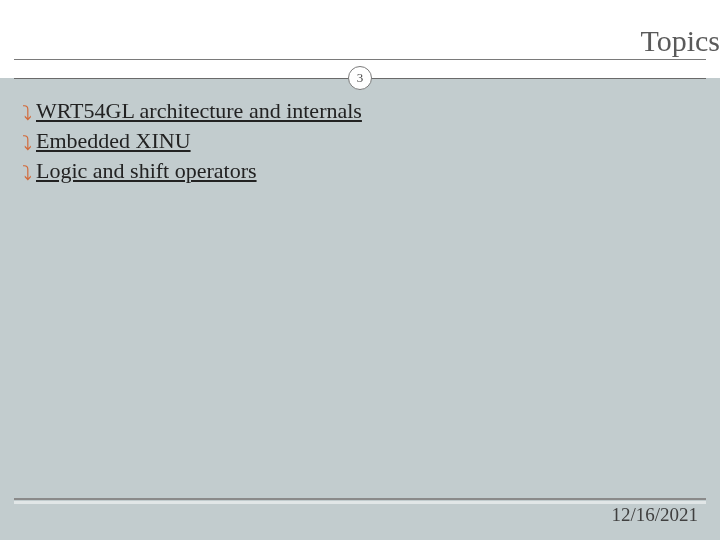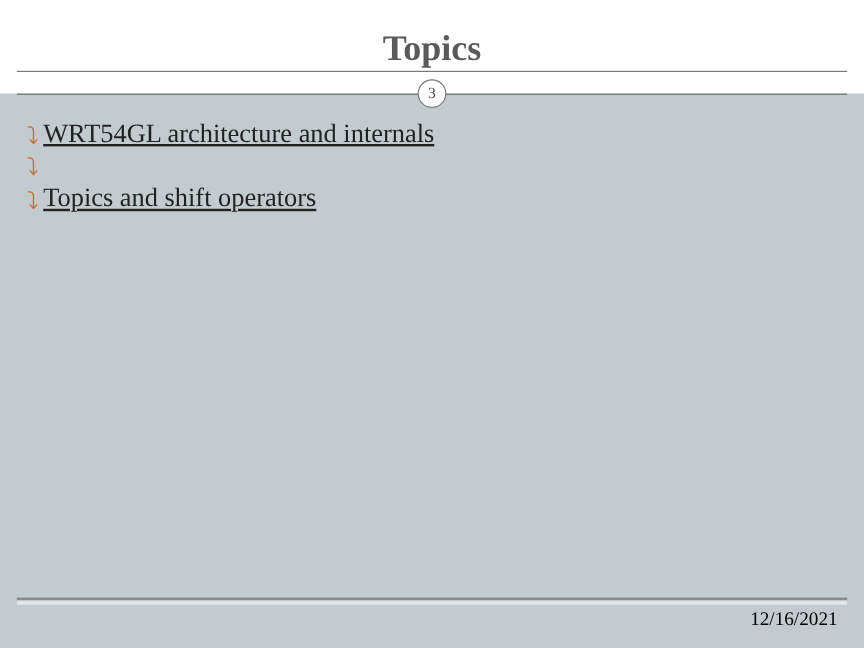--- a/index.html
+++ b/index.html
@@ -13,24 +13,24 @@
   .header-band {
     position: absolute;
     top: 0; left: 0; right: 0;
     height: 78px;
     background: #ffffff;
   }
   .title {
     position: absolute;
     top: 24px;
     left: 0; right: 0;
-    text-align: center;
+    text-align: right;
     font-size: 30px;
     color: #5a5a5a;
-    font-weight: bold;
+    font-weight: normal;
   }
   .rule-top {
     position: absolute;
     top: 59px;
     left: 14px; right: 14px;
     height: 1px;
     background: #7a7a7a;
   }
   .rule-mid {
     position: absolute;
@@ -91,44 +91,45 @@
     position: absolute;
     bottom: 36px;
     left: 14px; right: 14px;
     height: 3px;
     background: rgba(255,255,255,0.5);
   }
   .date {
     position: absolute;
     bottom: 14px;
     right: 22px;
-    font-size: 16px;
-    color: #000000;
+    font-size: 19px;
+    color: #404040;
   }
 </style>
 </head>
 <body>
 
 <div class="slide">
   <div class="header-band"></div>
   <div class="rule-top"></div>
   <div class="title">Topics</div>
   <div class="rule-mid"></div>
   <div class="page-badge">3</div>
 
   <div class="content">
     <div class="bullet-row">
       <span class="bullet-icon">⤵</span>
       <span class="bullet-text">WRT54GL architecture and internals</span>
     </div>
     <div class="bullet-row">
       <span class="bullet-icon">⤵</span>
+      <span class="bullet-text">Embedded XINU</span>
     </div>
     <div class="bullet-row">
       <span class="bullet-icon">⤵</span>
-      <span class="bullet-text">Topics and shift operators</span>
+      <span class="bullet-text">Logic and shift operators</span>
     </div>
   </div>
 
   <div class="footer-rule"></div>
   <div class="footer-shadow"></div>
   <div class="date">12/16/2021</div>
 </div>
 
 </body></html>

